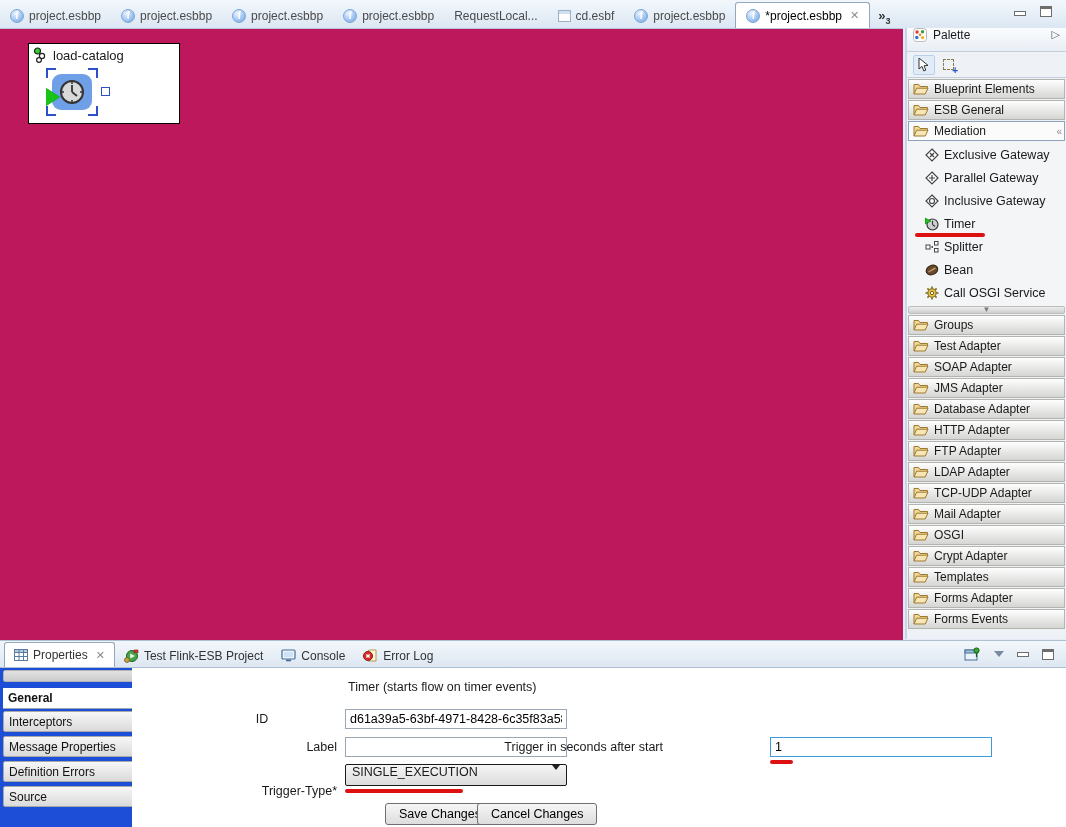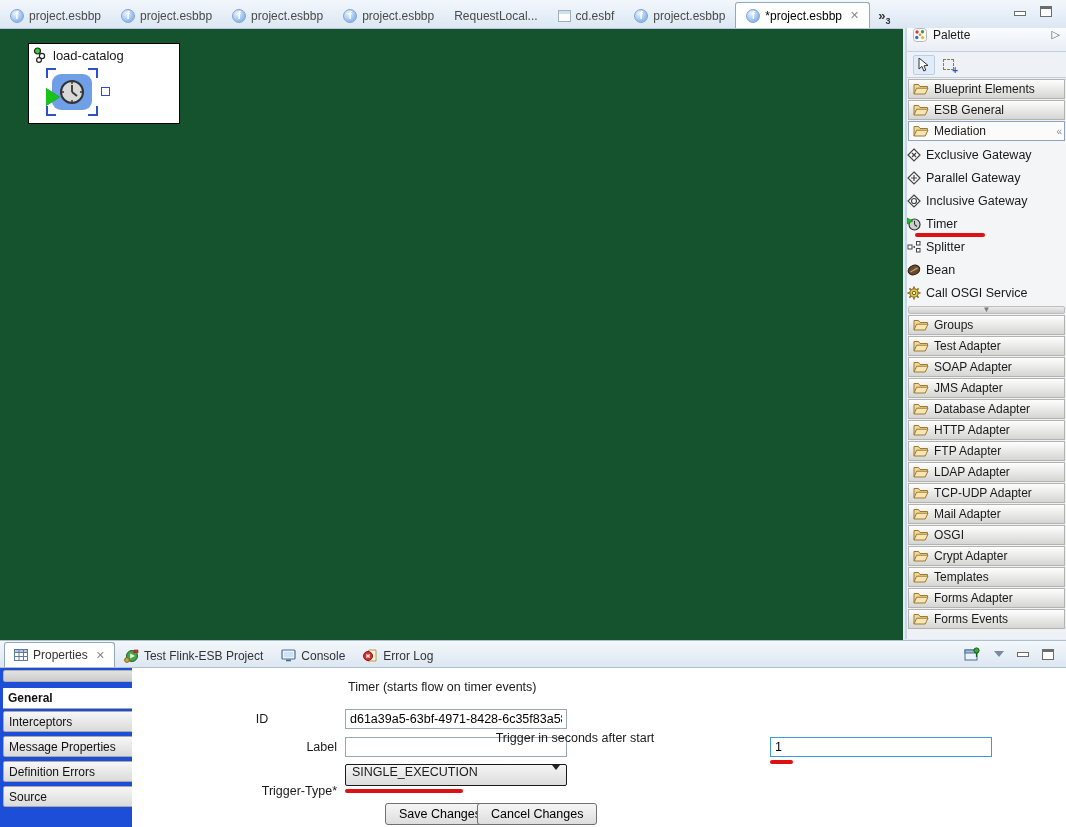--- a/index.html
+++ b/index.html
@@ -16,21 +16,21 @@
   .fileicon { width:13px; height:12px; border:1px solid #9bb0c2; background:#fdfdfd; position:relative; }
   .fileicon::before { content:""; position:absolute; left:0; top:0; right:0; height:3px; background:#cfe0ee; }
   .closex { color:#8a8a8a; font-size:11px; margin-left:3px; }
   .chevrons { font-weight:bold; color:#333; margin-left:8px; font-size:13px; align-self:center; margin-top:6px; }
   .chevrons sub { font-size:9px; }
   .wincontrols { margin-left:auto; display:flex; gap:14px; padding-right:14px; align-self:center; margin-top:-6px; }
   .minbox { width:12px; height:5px; border:1px solid #6d6d6d; background:#fff; margin-top:5px; }
   .maxbox { width:12px; height:11px; border:1px solid #6d6d6d; border-top:3px solid #6d6d6d; background:#fff; }
 
   
-  .canvas { position:absolute; left:0; top:28px; width:903px; height:612px; background:#14532d; border-top:1px solid #b9c9db; }
+  .canvas { position:absolute; left:0; top:28px; width:903px; height:612px; background:#be185d; border-top:1px solid #b9c9db; }
   .flow-box { position:absolute; left:28px; top:14px; width:152px; height:81px; border:1px solid #000; background:#fff; }
   .flow-title { display:flex; align-items:center; gap:4px; padding:3px 4px 0 4px; font-size:13px; }
   .timer-node-wrap { position:absolute; left:17px; top:24px; width:52px; height:48px; }
   .sel-corner { position:absolute; width:10px; height:10px; border:2px solid #2b50c8; }
   .c-tl { left:0; top:0; border-right:none; border-bottom:none; }
   .c-tr { right:0; top:0; border-left:none; border-bottom:none; }
   .c-bl { left:0; bottom:0; border-right:none; border-top:none; }
   .c-br { right:0; bottom:0; border-left:none; border-top:none; }
   .timer-node { position:absolute; left:6px; top:6px; width:40px; height:36px; background:#6f9fe6; border-radius:9px; display:flex; align-items:center; justify-content:center; }
   .play-tri { position:absolute; left:-6px; top:14px; width:0; height:0; border-left:14px solid #17c417; border-top:9px solid transparent; border-bottom:9px solid transparent; filter:drop-shadow(0 0 0.5px #066); }
@@ -42,21 +42,21 @@
   .pal-header .arrow { margin-left:auto; color:#555; font-size:11px; }
   .pal-tools { height:26px; display:flex; align-items:center; gap:8px; padding:0 6px; border-bottom:1px solid #c4cedb; background:#eef1f6; }
   .tool-sel { width:22px; height:20px; display:flex; align-items:center; justify-content:center; background:#e2ecf8; border:1px solid #b9cfe8; border-radius:2px; }
   .marquee { width:11px; height:11px; border:1px dashed #8a7b4a; position:relative; }
   .marquee::after { content:"+"; position:absolute; right:-5px; bottom:-7px; color:#2255cc; font-size:10px; font-weight:bold; }
   .drawer { height:20px; margin:1px 1px 0 1px; display:flex; align-items:center; gap:5px; padding:0 4px;
             background:linear-gradient(#fefefe,#d5d5d3); border:1px solid #b4b4ae; font-size:12px; color:#1a1a1a; }
   .drawer.active { background:#fbfbfb; border:1px solid #8ea4bd; }
   .drawer .pin { margin-left:auto; color:#8a8a8a; font-size:10px; letter-spacing:-2px; }
   .pal-items { display:flex; flex-direction:column; padding:2px 0; background:#f4f5f7; }
-  .pal-item { height:23px; display:flex; align-items:center; gap:5px; font-size:12.5px; position:relative; }
+  .pal-item { height:23px; display:flex; align-items:center; gap:5px; padding-left:18px; font-size:12.5px; position:relative; }
   .scrollhint { height:8px; margin:0 1px; background:linear-gradient(#ececec,#cfcfcf); border:1px solid #bdbdbd; border-radius:2px; display:flex; align-items:center; justify-content:center; }
   .scrollhint span { color:#7a7a7a; font-size:8px; line-height:4px; }
 
   
   .bottom { position:absolute; left:0; top:640px; width:1066px; height:187px; background:#fff; border-top:1px solid #aebfd2; }
   .btabbar { height:27px; background:linear-gradient(#f3f7fb,#dde7f2); border-bottom:1px solid #aebfd2; display:flex; align-items:flex-end; padding-left:4px; }
   .btab { height:23px; display:flex; align-items:center; gap:5px; padding:0 9px; color:#333; white-space:nowrap; }
   .btab.active { background:#fff; border:1px solid #93a7bd; border-bottom:none; border-radius:3px 3px 0 0; height:25px; }
   .btools { margin-left:auto; display:flex; align-items:center; gap:13px; padding-right:12px; align-self:center; }
   .tri-down { width:0; height:0; border-top:6px solid #7a8aa0; border-left:5px solid transparent; border-right:5px solid transparent; }
@@ -446,20 +446,20 @@
     <div class="flabel" style="left:55px; top:72px;">Label</div>
     <input class="tinput" style="left: 213px; top: 69px; width: 222px;" value="">
 
     <div class="flabel" style="left:55px; top:116px;">Trigger-Type*</div>
     <div class="dropdown" style="left:213px; top:96px; width:222px;">
       <span>SINGLE_EXECUTION</span>
       <span class="dd-arrow"></span>
     </div>
     <div class="redline" style="left:213px; top:121px; width:118px;"></div>
 
-    <div class="flabel" style="left:331px; top:63px; width:200px; text-align:center;margin-left:12px;">Trigger in seconds after start</div>
+    <div class="flabel" style="left:331px; top:72px; width:200px; text-align:right;">Trigger in seconds after start</div>
     <input class="tinput focused" style="left: 638px; top: 69px; width: 222px;" value="1">
     <div class="redline" style="left:638px; top:92px; width:23px;"></div>
 
     <button class="wbtn" style="left:213px; top:135px;">Save Changes</button>
     <button class="wbtn" style="left:305px; top:135px;">Cancel Changes</button>
   </div>
 </div>
 
 </body></html>

